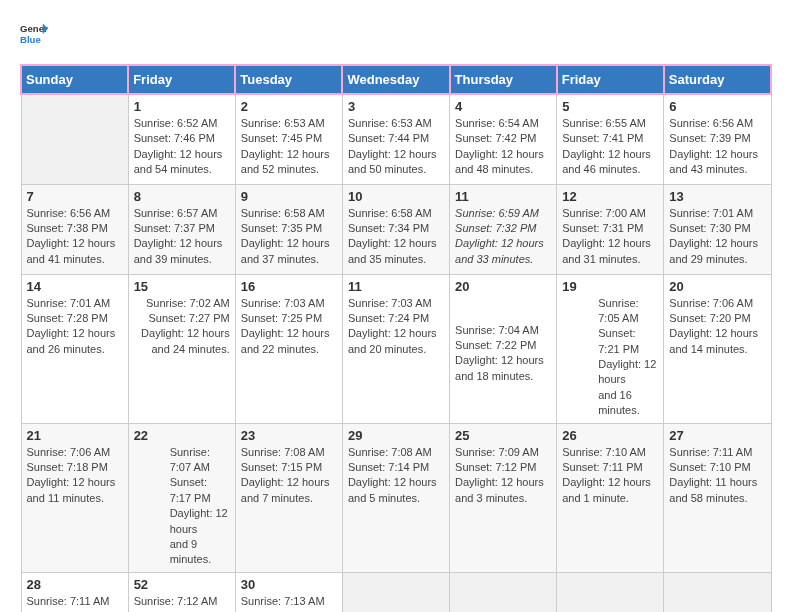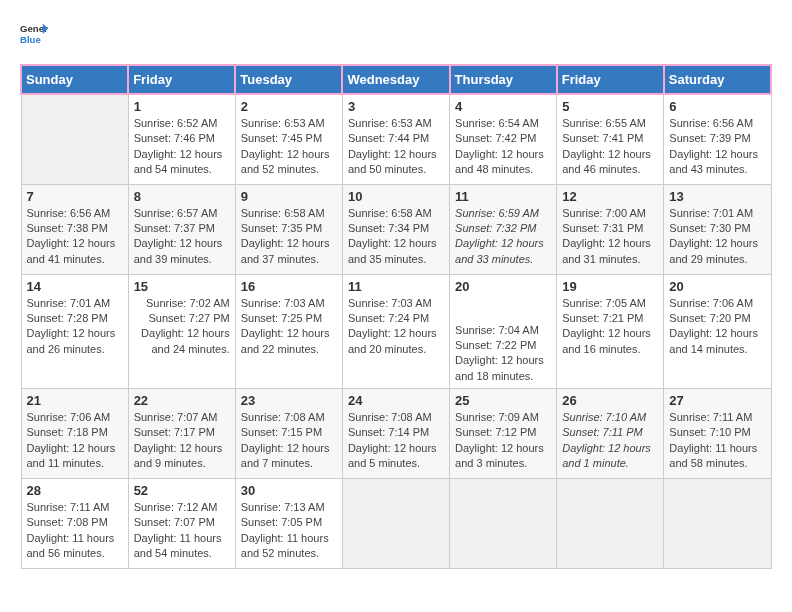--- a/index.html
+++ b/index.html
@@ -233,21 +233,21 @@
         </td>
         <td>
           <span class="day-number">20</span>
           <div class="day-info" style="white-space: pre-line; margin-top: 29px;">Sunrise: 7:04 AM
 Sunset: 7:22 PM
 Daylight: 12 hours
 and 18 minutes.</div>
         </td>
         <td>
           <span class="day-number">19</span>
-          <div class="day-info" style="white-space: pre-line;">Sunrise: 7:05 AM
+          <div class="day-info" style="white-space: pre-line; margin-left: 36px;">Sunrise: 7:05 AM
 Sunset: 7:21 PM
 Daylight: 12 hours
 and 16 minutes.</div>
         </td>
         <td>
           <span class="day-number">20</span>
           <div class="day-info" style="white-space: pre-line;">Sunrise: 7:06 AM
 Sunset: 7:20 PM
 Daylight: 12 hours
 and 14 minutes.</div>
@@ -256,49 +256,49 @@
       <tr>
         <td>
           <span class="day-number">21</span>
           <div class="day-info" style="white-space: pre-line;">Sunrise: 7:06 AM
 Sunset: 7:18 PM
 Daylight: 12 hours
 and 11 minutes.</div>
         </td>
         <td>
           <span class="day-number">22</span>
-          <div class="day-info" style="white-space: pre-line;">Sunrise: 7:07 AM
+          <div class="day-info" style="white-space: pre-line; margin-left: 36px;">Sunrise: 7:07 AM
 Sunset: 7:17 PM
 Daylight: 12 hours
 and 9 minutes.</div>
         </td>
         <td>
           <span class="day-number">23</span>
           <div class="day-info" style="white-space: pre-line;">Sunrise: 7:08 AM
 Sunset: 7:15 PM
 Daylight: 12 hours
 and 7 minutes.</div>
         </td>
         <td>
-          <span class="day-number">24</span>
+          <span class="day-number">29</span>
           <div class="day-info" style="white-space: pre-line;">Sunrise: 7:08 AM
 Sunset: 7:14 PM
 Daylight: 12 hours
 and 5 minutes.</div>
         </td>
         <td>
           <span class="day-number">25</span>
           <div class="day-info" style="white-space: pre-line;">Sunrise: 7:09 AM
 Sunset: 7:12 PM
 Daylight: 12 hours
 and 3 minutes.</div>
         </td>
         <td>
           <span class="day-number">26</span>
-          <div class="day-info" style="white-space: pre-line; font-style: italic;">Sunrise: 7:10 AM
+          <div class="day-info" style="white-space: pre-line;">Sunrise: 7:10 AM
 Sunset: 7:11 PM
 Daylight: 12 hours
 and 1 minute.</div>
         </td>
         <td>
           <span class="day-number">27</span>
           <div class="day-info" style="white-space: pre-line;">Sunrise: 7:11 AM
 Sunset: 7:10 PM
 Daylight: 11 hours
 and 58 minutes.</div>

